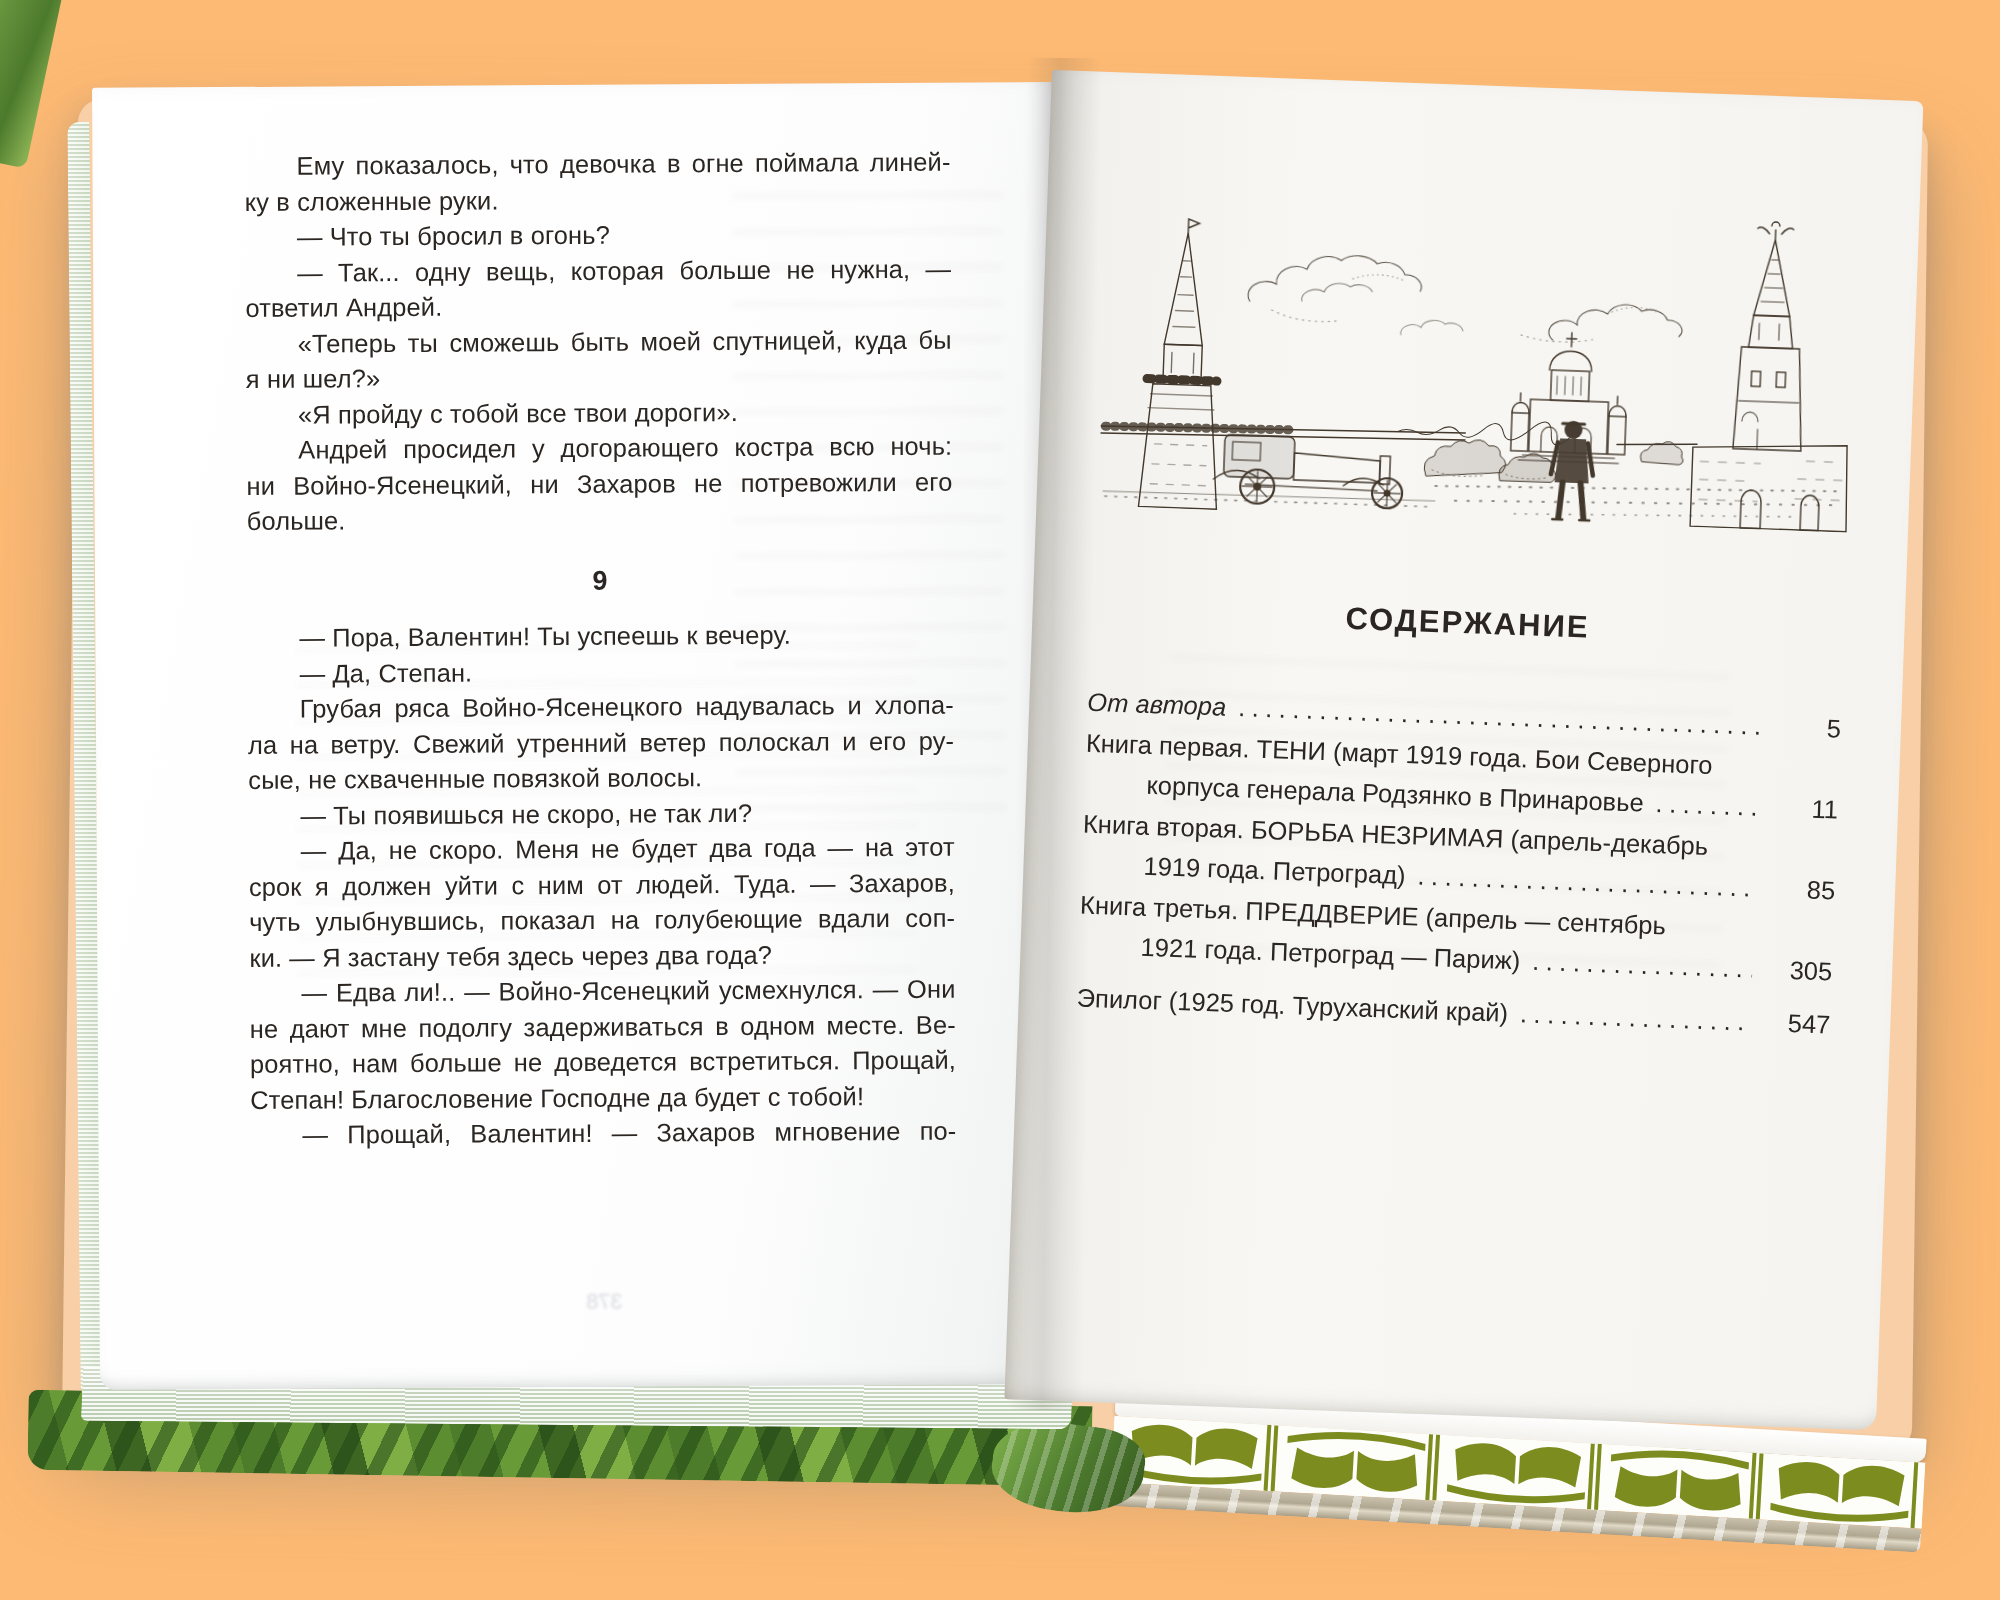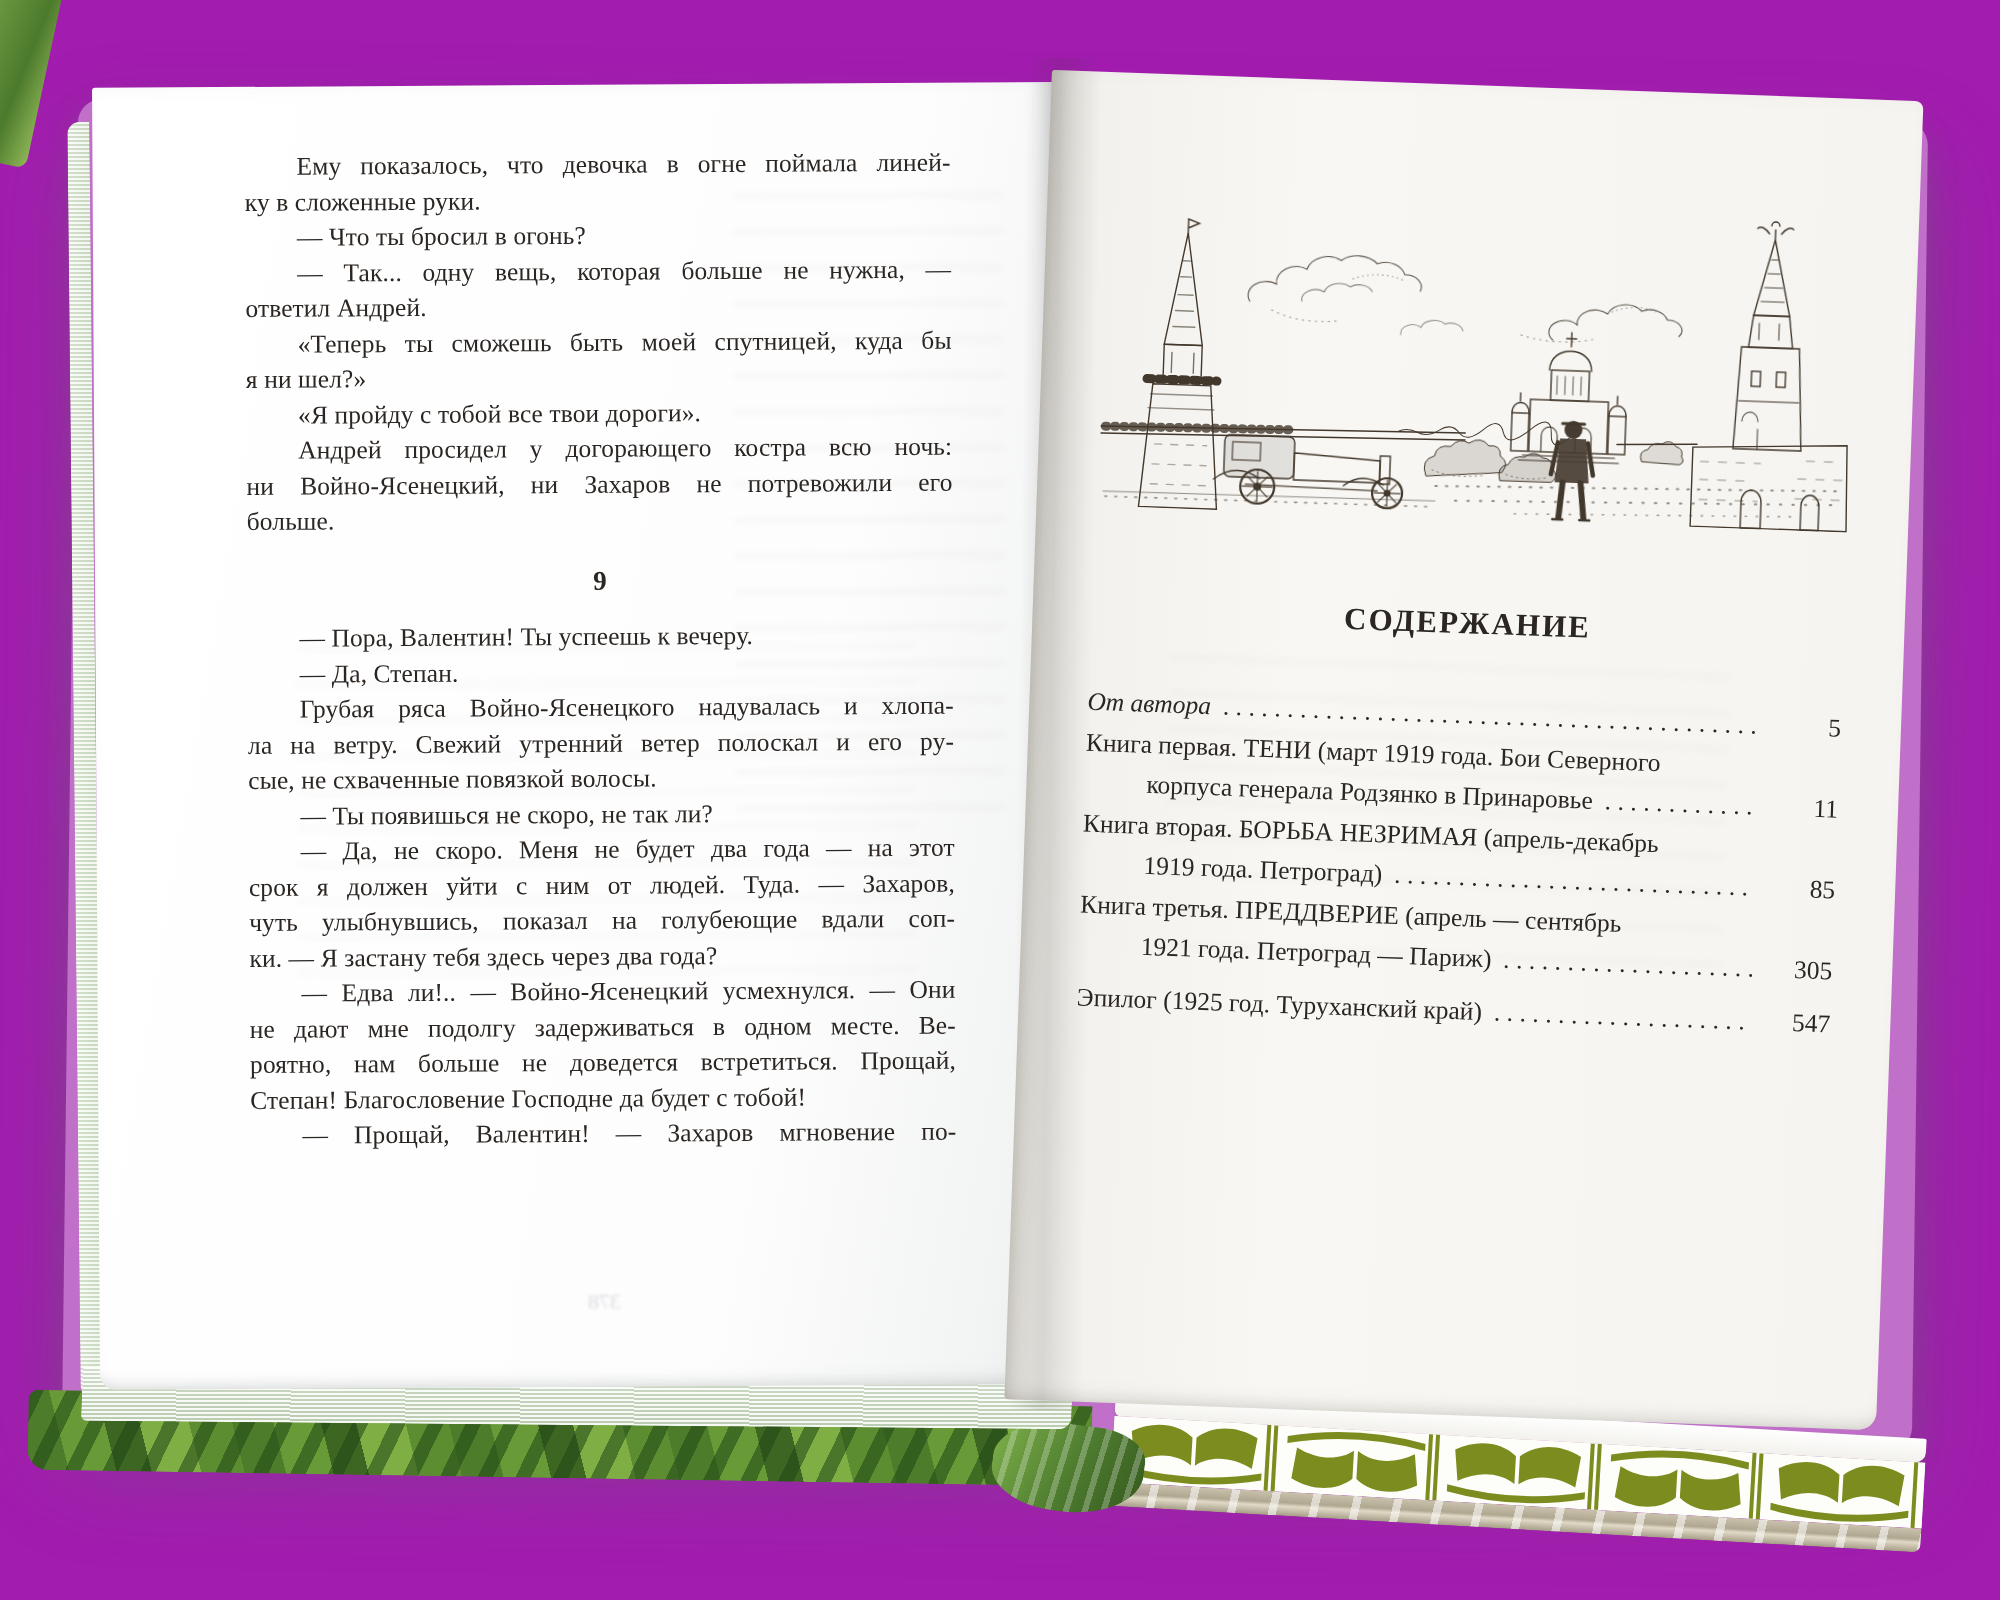--- a/index.html
+++ b/index.html
@@ -1,17 +1,17 @@
 <!DOCTYPE html>
 <html><head>
 <meta charset="utf-8">
 <style>
   html,body{margin:0;padding:0;background:#fff;}
-  #stage{position:relative;width:2000px;height:1600px;background:#a21caf;overflow:hidden;
-         font-family:Liberation Serif, serif;color:#2b2622;}
+  #stage{position:relative;width:2000px;height:1600px;background:#fdba74;overflow:hidden;
+         font-family:Liberation Sans, sans-serif;color:#2b2622;}
 
   
   .book-shadow{position:absolute;left:70px;top:110px;width:1850px;height:1330px;border-radius:24px;
     box-shadow:0 40px 90px rgba(100,105,110,.38),0 10px 30px rgba(100,105,110,.28);
     transform:rotate(.7deg);z-index:1;background:rgba(240,241,242,.4);}
 
   
   .cover-strip-left{position:absolute;left:28px;top:1398px;width:1064px;height:80px;z-index:2;
     transform:rotate(.9deg);border-radius:10px 0 14px 20px;
     background:

